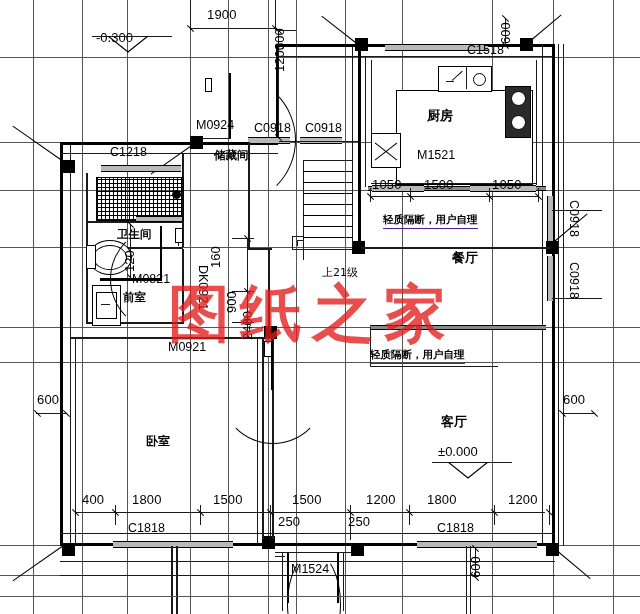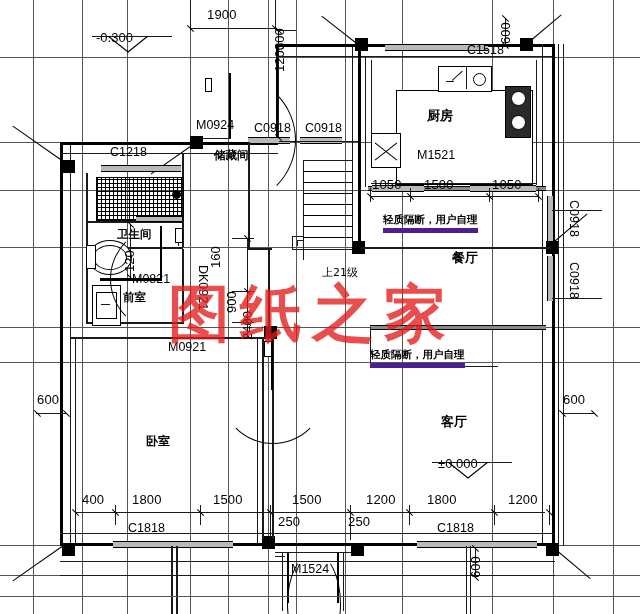--- a/index.html
+++ b/index.html
@@ -32,21 +32,21 @@
   .leaf{position:absolute;background:#000;}
 
   
   .tick{position:absolute;width:9px;height:1px;background:#000;transform-origin:center;transform:rotate(45deg);}
 
   
   #wm{position:absolute;left:168px;top:272px;font-family:"DejaVu Sans",sans-serif;
       font-size:62px;font-weight:bold;color:rgba(226,28,28,.78);letter-spacing:10px;
       pointer-events:none;}
 
-  .underline{border-bottom:5px solid #4c1d95;}
+  .underline{border-bottom:1px solid #4c1d95;}
   .hatch{position:absolute;background:
      repeating-linear-gradient(0deg,#000 0 1px,transparent 1px 4px),
      repeating-linear-gradient(90deg,#000 0 1px,transparent 1px 4px);
      border:1px solid #000;}
   .box{position:absolute;border:1px solid #000;background:#fff;}
   .boxd{position:absolute;border:1.5px solid #000;background:#fff;}
   .circ{position:absolute;border:1.5px solid #000;border-radius:50%;background:#fff;}
   .oval{position:absolute;border:1.5px solid #000;border-radius:50%;background:#fff;}
   .xb{position:absolute;}
   .xb:before,.xb:after{content:"";position:absolute;left:0;top:50%;width:100%;height:1px;background:#000;}
@@ -249,21 +249,21 @@
   <div class="ln vl thin" style="left:563px;top:44px;width:1px;height:502px;"></div>
   <div class="ln hl thin" style="left:552px;top:210px;width:50px;height:1px;"></div>
   <div class="ln hl thin" style="left:552px;top:298px;width:50px;height:1px;"></div>
 
   <div class="txt lvl" style="left:96px;top:30px;">-0.300</div>
   <div class="ln hl thin" style="left:92px;top:36px;width:80px;height:1px;"></div>
   <svg style="position:absolute;left:108px;top:36px;" width="40" height="17">
     <polyline points="0,0 20,16 40,0" fill="none" stroke="#000" stroke-width="1.2"></polyline>
   </svg>
 
-  <div class="txt lvl" style="left:438px;top:444px;margin-top:12px;">±0.000</div>
+  <div class="txt lvl" style="left:438px;top:444px;">±0.000</div>
   <div class="ln hl thin" style="left:432px;top:462px;width:80px;height:1px;"></div>
   <svg style="position:absolute;left:448px;top:462px;" width="40" height="17">
     <polyline points="0,0 20,16 40,0" fill="none" stroke="#000" stroke-width="1.2"></polyline>
   </svg>
 
   <div class="txt room" style="left:427px;top:107px;font-size:13px;text-align:center;">厨房</div>
   <div class="txt room" style="left:452px;top:249px;font-size:13px;">餐厅</div>
   <div class="txt room" style="left:441px;top:413px;font-size:13px;">客厅</div>
   <div class="txt room" style="left:146px;top:433px;font-size:12px;">卧室</div>
   <div class="txt room" style="left:117px;top:227px;font-size:11.5px;">卫生间</div>

